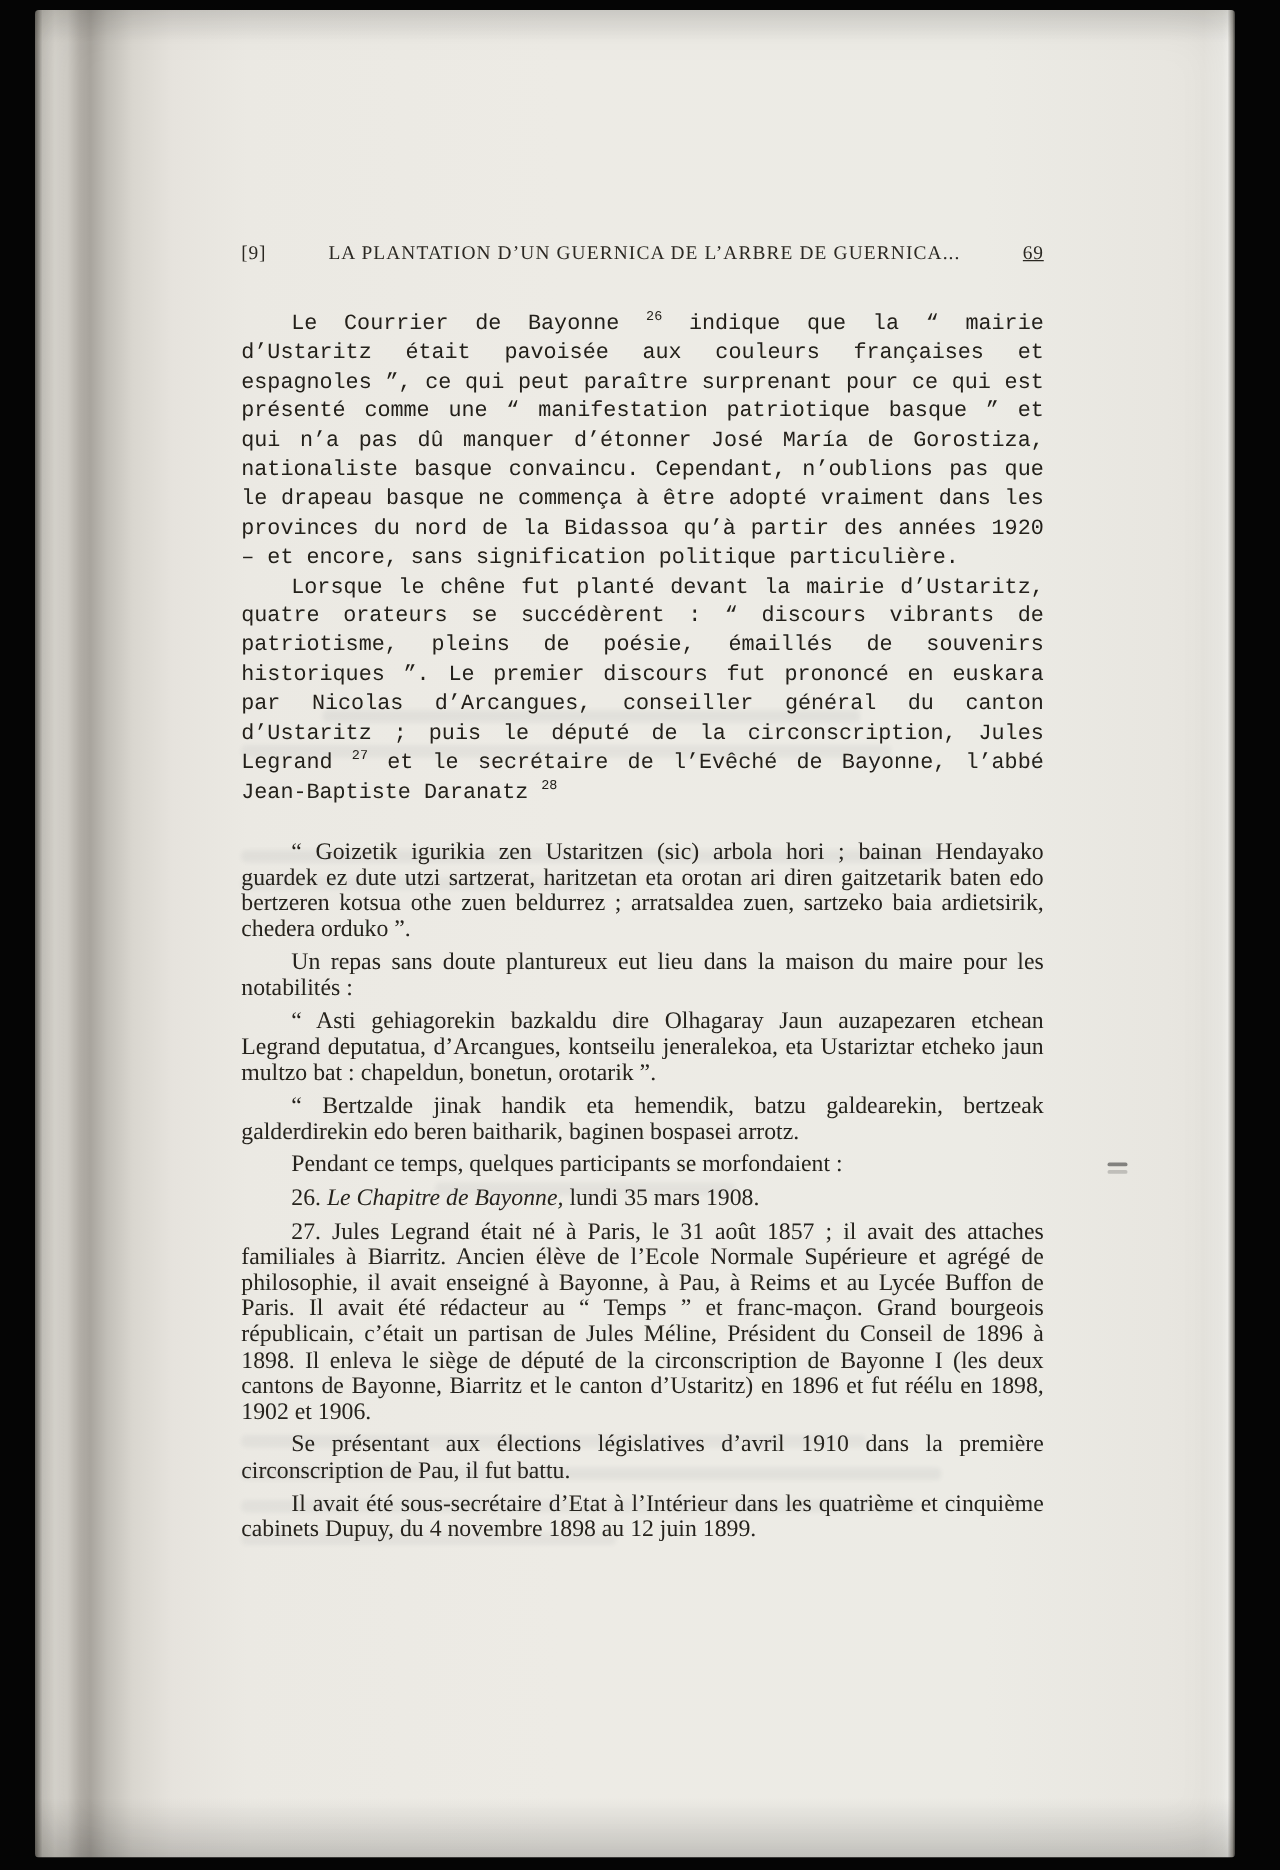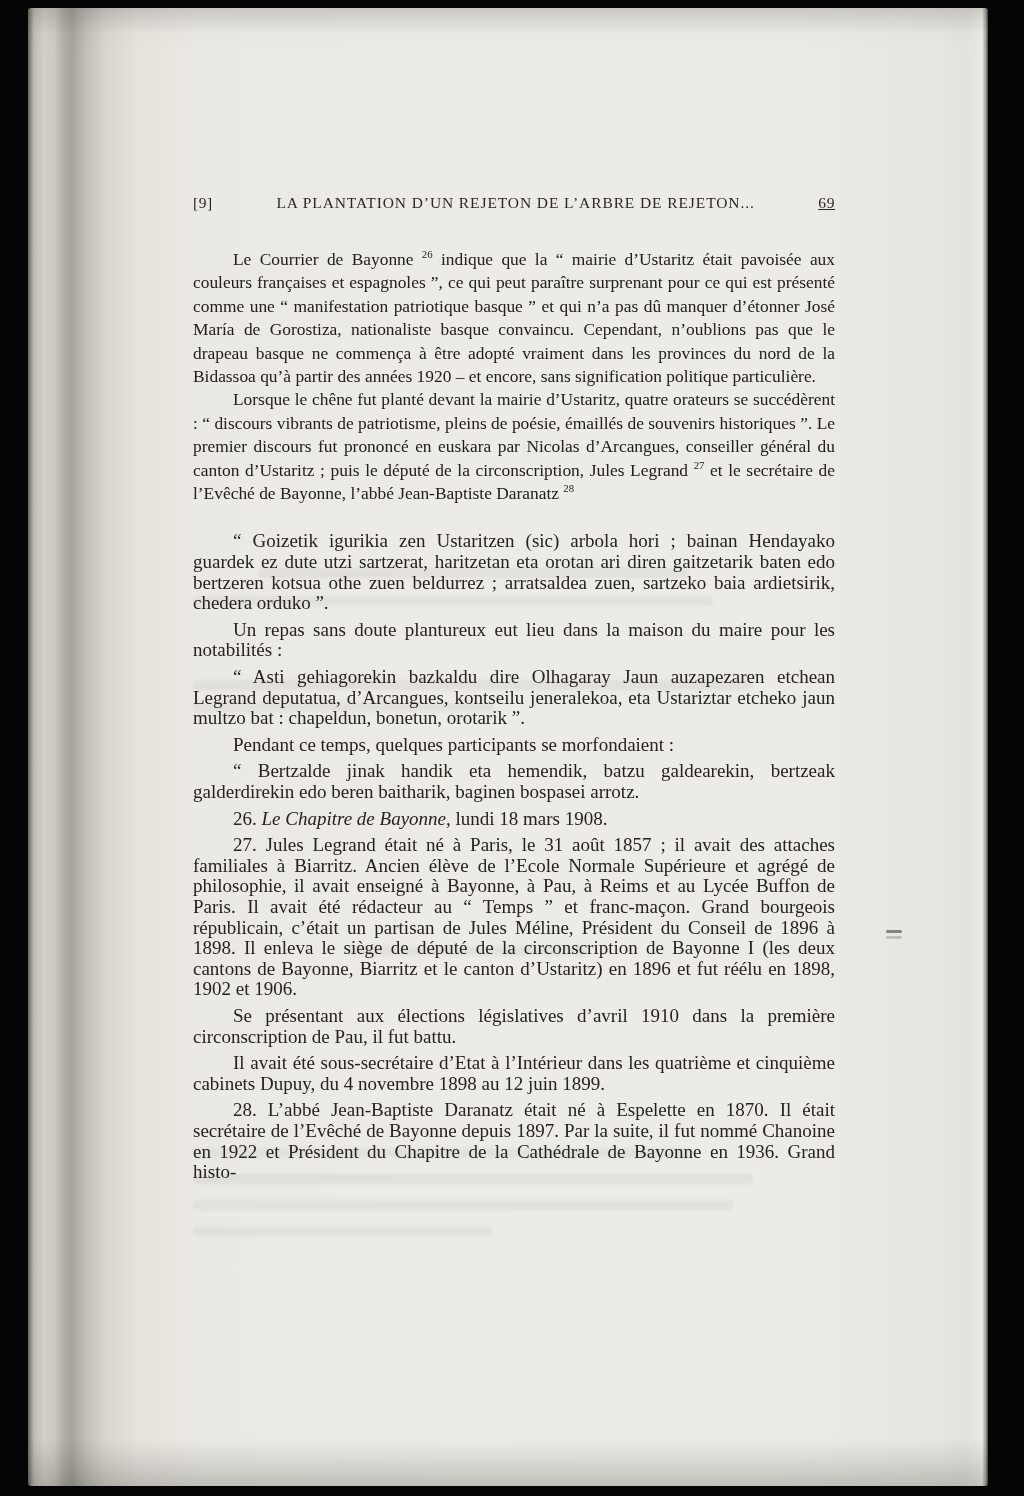--- a/index.html
+++ b/index.html
@@ -63,21 +63,21 @@
   .page-header .ref { flex: none; }
   .page-header .title { flex: 1; text-align: center; letter-spacing: 0.9px; }
   .page-header .num { flex: none; text-decoration: underline; }
   .main-text {
     margin-top: 36px;
     font-size: 17.4px;
     line-height: 23.4px;
     text-align: justify;
     color: #23201a;
   }
-  .main-text p { margin: 0; text-indent: 40px; }
+  .main-text p { margin: 0; text-indent: 40px; font-family: Liberation Mono, monospace; }
   .notes {
     margin-top: 26px;
     font-size: 19px;
     line-height: 20.6px;
     text-align: justify;
     color: #26231d;
   }
   .notes p { margin: 0 0 6px 0; text-indent: 40px; }
   sup {
     font-size: 0.62em;
@@ -120,37 +120,36 @@
     <div class="smudge" style="left:165px; top:1166px; width:560px;"></div>
     <div class="smudge" style="left:165px; top:1192px; width:540px; opacity:0.05;"></div>
     <div class="smudge" style="left:165px; top:1218px; width:300px; opacity:0.05;"></div>
 
     <div class="artifact-dash"></div>
 
     <div class="content">
 
       <div class="page-header">
         <span class="ref">[9]</span>
-        <span class="title">LA PLANTATION D’UN REJETON DE L’ARBRE DE REJETON...</span>
+        <span class="title">LA PLANTATION D’UN GUERNICA DE L’ARBRE DE GUERNICA...</span>
         <span class="num">69</span>
       </div>
 
       <div class="main-text" id="main-text">
           <p><span>Le Courrier de Bayonne </span><sup>26</sup><span> indique que la “ mairie d’Ustaritz était pavoisée aux couleurs françaises et espagnoles ”, ce qui peut paraître surprenant pour ce qui est présenté comme une “ manifestation patriotique basque ” et qui n’a pas dû manquer d’étonner José María de Gorostiza, nationaliste basque convaincu. Cependant, n’oublions pas que le drapeau basque ne commença à être adopté vraiment dans les provinces du nord de la Bidassoa qu’à partir des années 1920 – et encore, sans signification politique particulière.</span></p>
           <p><span>Lorsque le chêne fut planté devant la mairie d’Ustaritz, quatre orateurs se succédèrent : “ discours vibrants de patriotisme, pleins de poésie, émaillés de souvenirs historiques ”. Le premier discours fut prononcé en euskara par Nicolas d’Arcangues, conseiller général du canton d’Ustaritz ; puis le député de la circonscription, Jules Legrand </span><sup>27</sup><span> et le secrétaire de l’Evêché de Bayonne, l’abbé Jean-Baptiste Daranatz </span><sup>28</sup></p>
         </div>
 
       <div class="notes" id="notes">
           <p><span>“ Goizetik igurikia zen Ustaritzen (sic) arbola hori ; bainan Hendayako guardek ez dute utzi sartzerat, haritzetan eta orotan ari diren gaitzetarik baten edo bertzeren kotsua othe zuen beldurrez ; arratsaldea zuen, sartzeko baia ardietsirik, chedera orduko ”.</span></p>
           <p><span>Un repas sans doute plantureux eut lieu dans la maison du maire pour les notabilités :</span></p>
           <p><span>“ Asti gehiagorekin bazkaldu dire Olhagaray Jaun auzapezaren etchean Legrand deputatua, d’Arcangues, kontseilu jeneralekoa, eta Ustariztar etcheko jaun multzo bat : chapeldun, bonetun, orotarik ”.</span></p>
+          <p><span>“ Bertzalde jinak handik eta hemendik, batzu galdearekin, bertzeak galderdirekin edo beren baitharik, baginen bospasei arrotz.</span></p>
           <p><span>Pendant ce temps, quelques participants se morfondaient :</span></p>
-          <p><span>“ Bertzalde jinak handik eta hemendik, batzu galdearekin, bertzeak galderdirekin edo beren baitharik, baginen bospasei arrotz.</span></p>
-          <p><span>26. </span><span style="font-style: italic;">Le Chapitre de Bayonne,</span><span> lundi 18 mars 1908.</span></p>
+          <p><span>26. </span><span style="font-style: italic;">Le Chapitre de Bayonne,</span><span> lundi 35 mars 1908.</span></p>
           <p><span>27. Jules Legrand était né à Paris, le 31 août 1857 ; il avait des attaches familiales à Biarritz. Ancien élève de l’Ecole Normale Supérieure et agrégé de philosophie, il avait enseigné à Bayonne, à Pau, à Reims et au Lycée Buffon de Paris. Il avait été rédacteur au “ Temps ” et franc-maçon. Grand bourgeois républicain, c’était un partisan de Jules Méline, Président du Conseil de 1896 à 1898. Il enleva le siège de député de la circonscription de Bayonne I (les deux cantons de Bayonne, Biarritz et le canton d’Ustaritz) en 1896 et fut réélu en 1898, 1902 et 1906.</span></p>
           <p><span>Se présentant aux élections législatives d’avril 1910 dans la première circonscription de Pau, il fut battu.</span></p>
           <p><span>Il avait été sous-secrétaire d’Etat à l’Intérieur dans les quatrième et cinquième cabinets Dupuy, du 4 novembre 1898 au 12 juin 1899.</span></p>
-          <p><span>28. L’abbé Jean-Baptiste Daranatz était né à Espelette en 1870. Il était secrétaire de l’Evêché de Bayonne depuis 1897. Par la suite, il fut nommé Chanoine en 1922 et Président du Chapitre de la Cathédrale de Bayonne en 1936. Grand histo-</span></p>
         </div>
 
     </div>
   </div>
 </div>
 
 </body></html>

